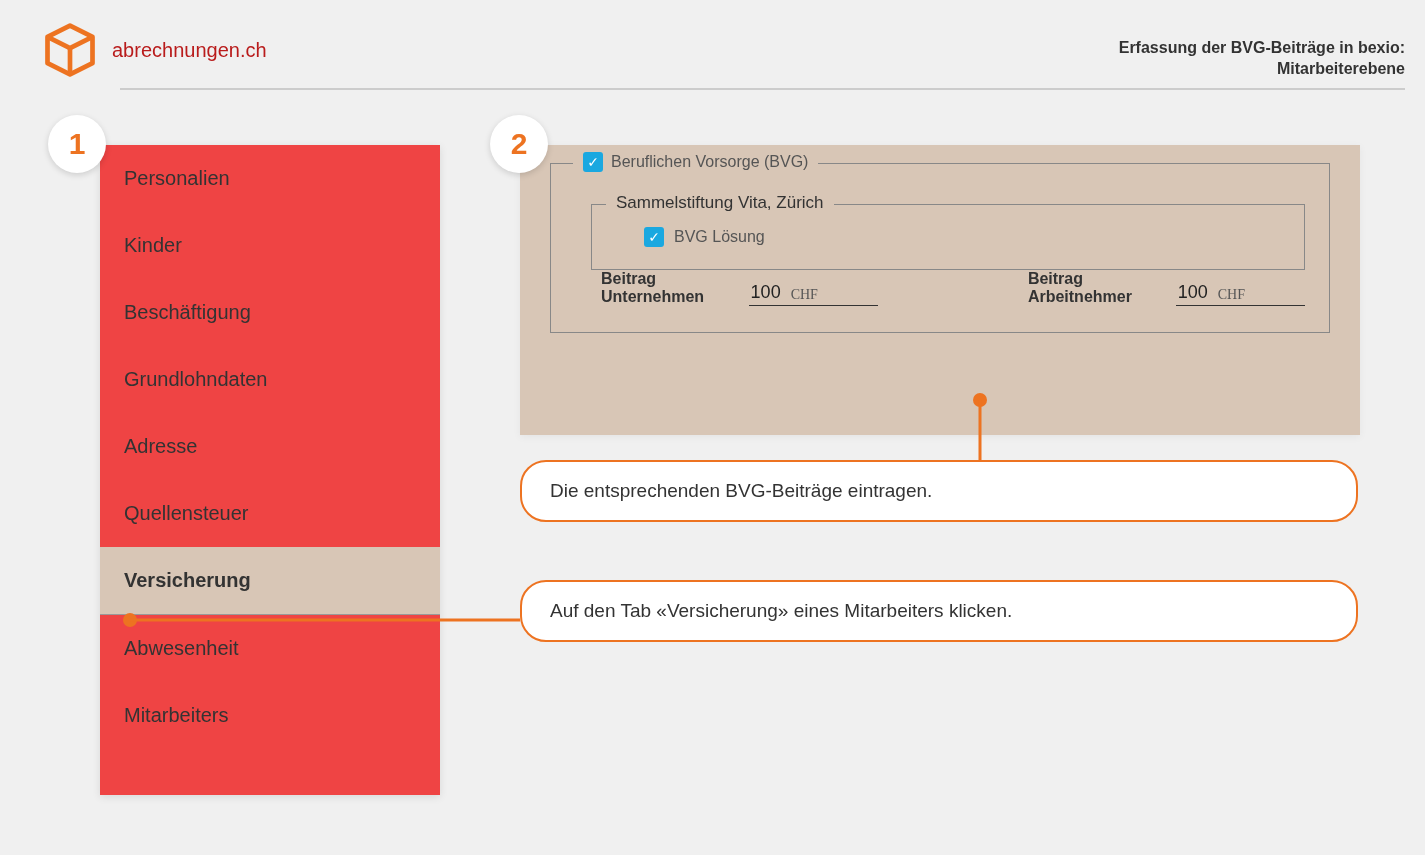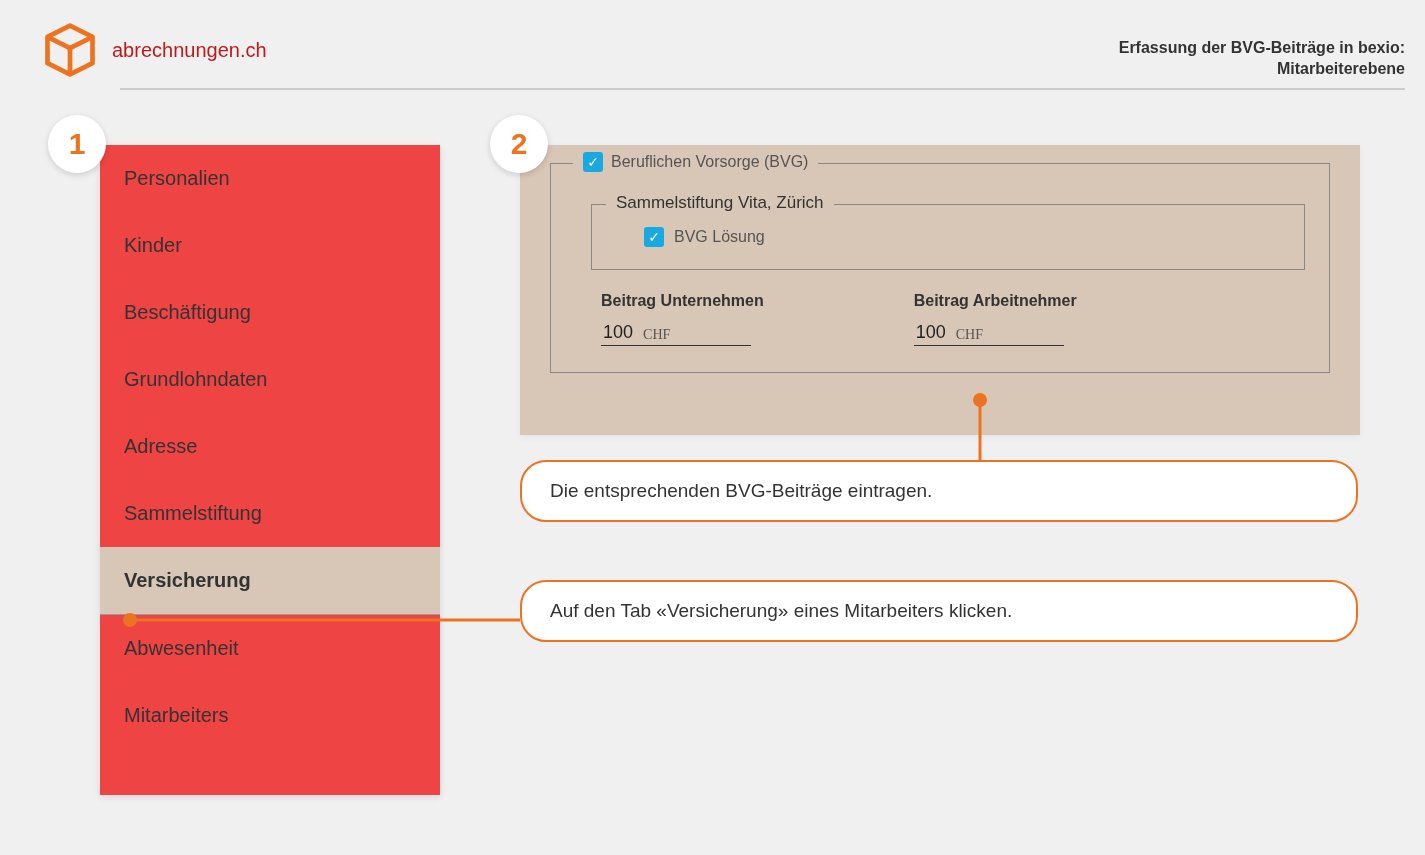--- a/index.html
+++ b/index.html
@@ -115,21 +115,20 @@
     align-items: center;
     gap: 8px;
     color: #555;
     font-size: 16px;
   }
   .fieldset-inner {
     border: 1px solid #888;
     padding: 22px 24px;
     position: relative;
     margin-top: 24px;
-    margin-bottom: 22px;
   }
   .fieldset-inner-legend {
     position: absolute;
     top: -12px;
     left: 14px;
     background: #d8c6b6;
     padding: 0 10px;
     color: #333;
     font-size: 17px;
   }
@@ -150,21 +149,21 @@
     align-items: center;
     justify-content: center;
     color: #fff;
     font-size: 14px;
   }
   .fields-row {
     display: flex;
     gap: 150px;
     margin-left: 10px;
   }
-  .field-col { display: flex; flex-direction: column; gap: 8px; }
+  .field-col { display: flex; flex-direction: row; gap: 8px; }
   .field-label {
     color: #333;
     font-size: 16px;
     font-weight: 700;
   }
   .field-input {
     display: flex;
     align-items: flex-end;
     gap: 10px;
     border-bottom: 1px solid #333;
@@ -228,21 +227,21 @@
 
 <div class="step-badge badge-1">1</div>
 <div class="step-badge badge-2">2</div>
 
 <div class="sidebar">
   <div class="sidebar-item">Personalien</div>
   <div class="sidebar-item">Kinder</div>
   <div class="sidebar-item">Beschäftigung</div>
   <div class="sidebar-item">Grundlohndaten</div>
   <div class="sidebar-item">Adresse</div>
-  <div class="sidebar-item">Sammelstiftung</div>
+  <div class="sidebar-item">Quellensteuer</div>
   <div class="sidebar-item active">Versicherung</div>
   <div class="sidebar-item">Abwesenheit</div>
   <div class="sidebar-item">Mitarbeiters</div>
 </div>
 
 <div class="form-panel">
   <div class="fieldset">
     <div class="fieldset-legend">
       <span class="checkbox">✓</span>
       <span>Beruflichen Vorsorge (BVG)</span>

